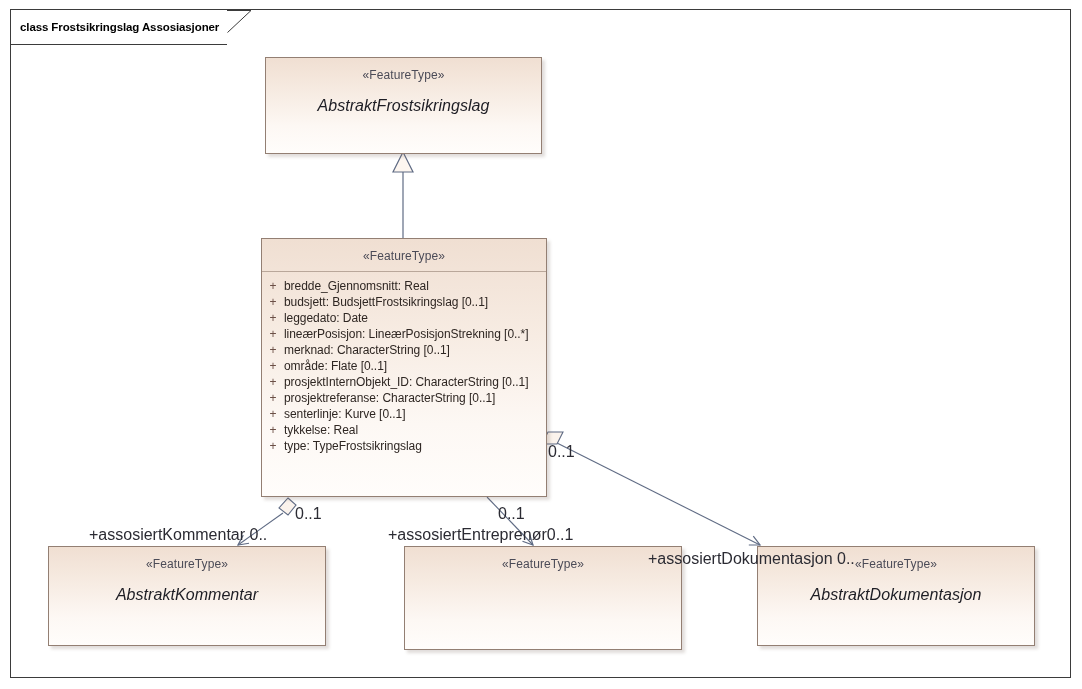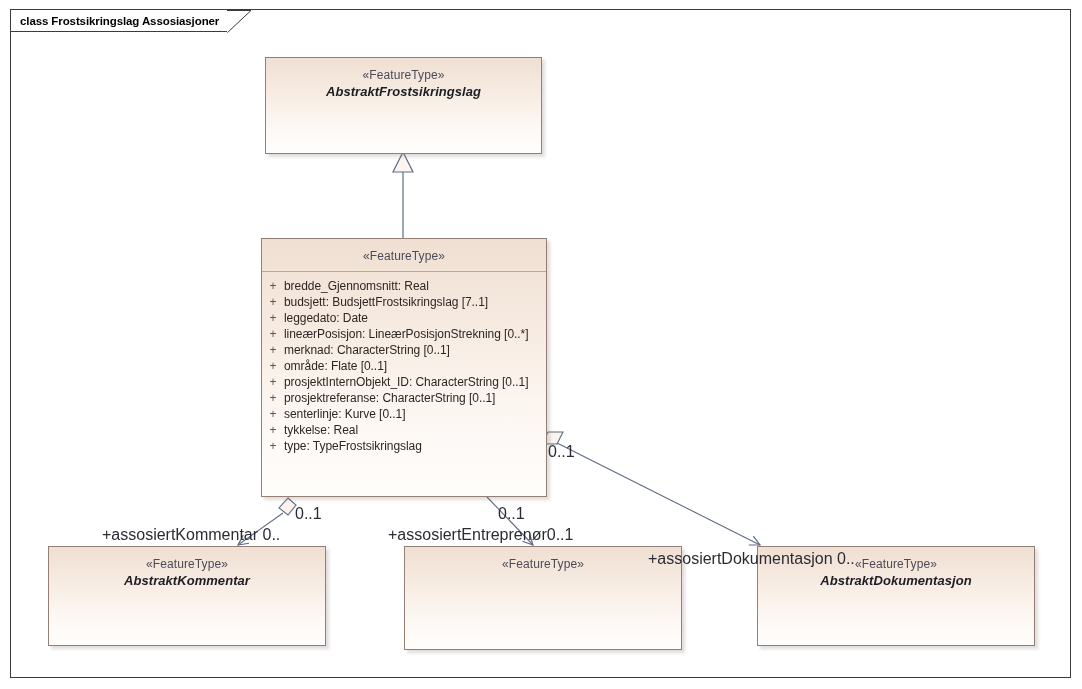--- a/index.html
+++ b/index.html
@@ -35,21 +35,21 @@
   #title-tab {
     position: absolute;
     left: 10px;
     top: 9px;
     height: 23px;
     background: #ffffff;
     z-index: 6;
   }
   #title-tab .tab-body {
     position: relative;
-    height: 23px;
+    height: 36px;
     box-sizing: border-box;
     border: 1px solid #3b3b3b;
     border-right: none;
     background: #ffffff;
     padding: 0 8px 0 9px;
     display: flex;
     align-items: center;
     white-space: nowrap;
   }
   #title-tab .tab-label {
@@ -82,24 +82,25 @@
     line-height: 1.34;
   }
   .stereotype {
     display: block;
     font-size: 12px;
     color: #4b4b57;
     letter-spacing: 0.1px;
   }
   .class-name {
     display: block;
-    font-size: 13px;
+    font-size: 16px;
     color: #1d1d24;
-    font-weight: bold;
+    font-weight: normal;
     letter-spacing: 0.05px;
+    margin-top: 12px;
   }
   .class-name.abstract {
     font-style: italic;
   }
   .uml-class.has-attrs .class-head {
     border-bottom: 1px solid #b9a79a;
   }
 
   
   .attr-list {
@@ -206,21 +207,21 @@
     <div class="class-head">
       <span class="stereotype">«FeatureType»</span>
     </div>
     <div class="attr-list">
       <div class="attr-row">
         <span class="attr-vis">+</span>
         <span class="attr-text">bredde_Gjennomsnitt: Real</span>
       </div>
       <div class="attr-row">
         <span class="attr-vis">+</span>
-        <span class="attr-text">budsjett: BudsjettFrostsikringslag [7..1]</span>
+        <span class="attr-text">budsjett: BudsjettFrostsikringslag [0..1]</span>
       </div>
       <div class="attr-row">
         <span class="attr-vis">+</span>
         <span class="attr-text">leggedato: Date</span>
       </div>
       <div class="attr-row">
         <span class="attr-vis">+</span>
         <span class="attr-text">lineærPosisjon: LineærPosisjonStrekning [0..*]</span>
       </div>
       <div class="attr-row">
@@ -269,21 +270,21 @@
 
   <div class="uml-class" style="left:757px; top:546px; width:278px; height:100px;">
     <div class="class-head">
       <span class="stereotype">«FeatureType»</span>
       <span class="class-name abstract">AbstraktDokumentasjon</span>
     </div>
   </div>
 
   <div class="conn-label" style="left:295px; top:505px;">0..1</div>
 
-  <div class="conn-label" style="left:102px; top:526px;">+assosiertKommentar 0..</div>
+  <div class="conn-label" style="left:89px; top:526px;">+assosiertKommentar 0..</div>
 
   <div class="conn-label" style="left:498px; top:505px;">0..1</div>
 
   <div class="conn-label" style="left:388px; top:526px;">+assosiertEntreprenør0..1</div>
 
   <div class="conn-label" style="left:548px; top:443px;">0..1</div>
 
   <div class="conn-label" style="left:648px; top:550px;">+assosiertDokumentasjon 0..</div>
 
 </div>

